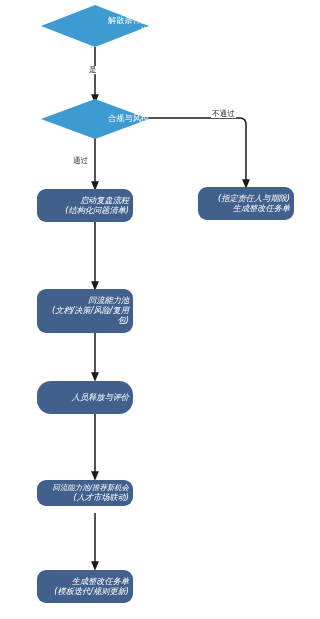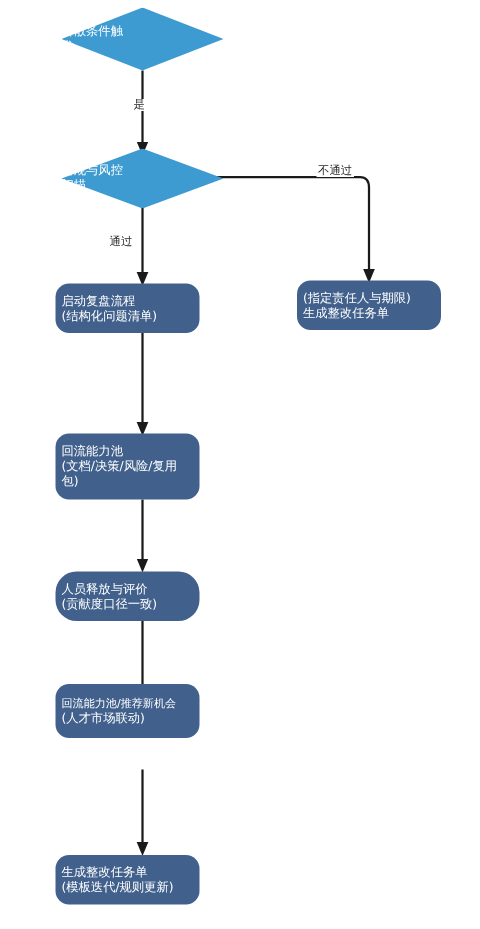--- a/index.html
+++ b/index.html
@@ -28,35 +28,36 @@
     pointer-events: none;
   }
 
   
   .node {
     position: absolute;
     box-sizing: border-box;
     display: flex;
     align-items: center;
     justify-content: center;
-    text-align: left;
+    text-align: right;
     color: #ffffff;
     line-height: 1.18;
   }
 
   
   .box {
     background: #41618c;
     border-radius: 9px;
     font-size: 8.2px;
     padding: 3px 4px;
   }
   .box .lines {
     display: block;
     width: 100%;
+    font-style: italic;
   }
   .box .ln {
     display: block;
     white-space: nowrap;
   }
 
   
   .diamond {
     background: transparent;
   }
@@ -127,21 +128,20 @@
       <span class="ln">发</span>
     </span>
   </div>
 
   <div class="edge-label" style="left:88px; top:66px;">是</div>
 
   <div class="node diamond" style="left:41px; top:99px; width:108px; height:40px;">
     <span class="dia-shape"></span>
     <span class="lines">
       <span class="ln">合规与风控</span>
-      <span class="ln">扫描</span>
     </span>
   </div>
 
   <div class="edge-label" style="left:72px; top:157px;text-align:center;">通过</div>
 
   <div class="edge-label" style="left:211px; top:110px;">不通过</div>
 
   <div class="node box" style="left:37px; top:189px; width:96px; height:33px;">
     <span class="lines">
       <span class="ln">启动复盘流程</span>
@@ -160,25 +160,24 @@
     <span class="lines">
       <span class="ln">回流能力池</span>
       <span class="ln">(文档/决策/风险/复用</span>
       <span class="ln">包)</span>
     </span>
   </div>
 
   <div class="node box" style="left:37px; top:381px; width:96px; height:33px;border-radius:14px;">
     <span class="lines">
       <span class="ln">人员释放与评价</span>
-      <span class="ln">(贡献度口径一致)</span>
     </span>
   </div>
 
-  <div class="node box" style="left:37px; top:456px; width:96px; height:36px;">
+  <div class="node box" style="left:37px; top:480px; width:96px; height:26px;">
     <span class="lines">
       <span class="ln" style="font-size:7.4px;">回流能力池/推荐新机会</span>
       <span class="ln">(人才市场联动)</span>
     </span>
   </div>
 
   <div class="node box" style="left:37px; top:570px; width:96px; height:33px;">
     <span class="lines">
       <span class="ln">生成整改任务单</span>
       <span class="ln">(模板迭代/规则更新)</span>

